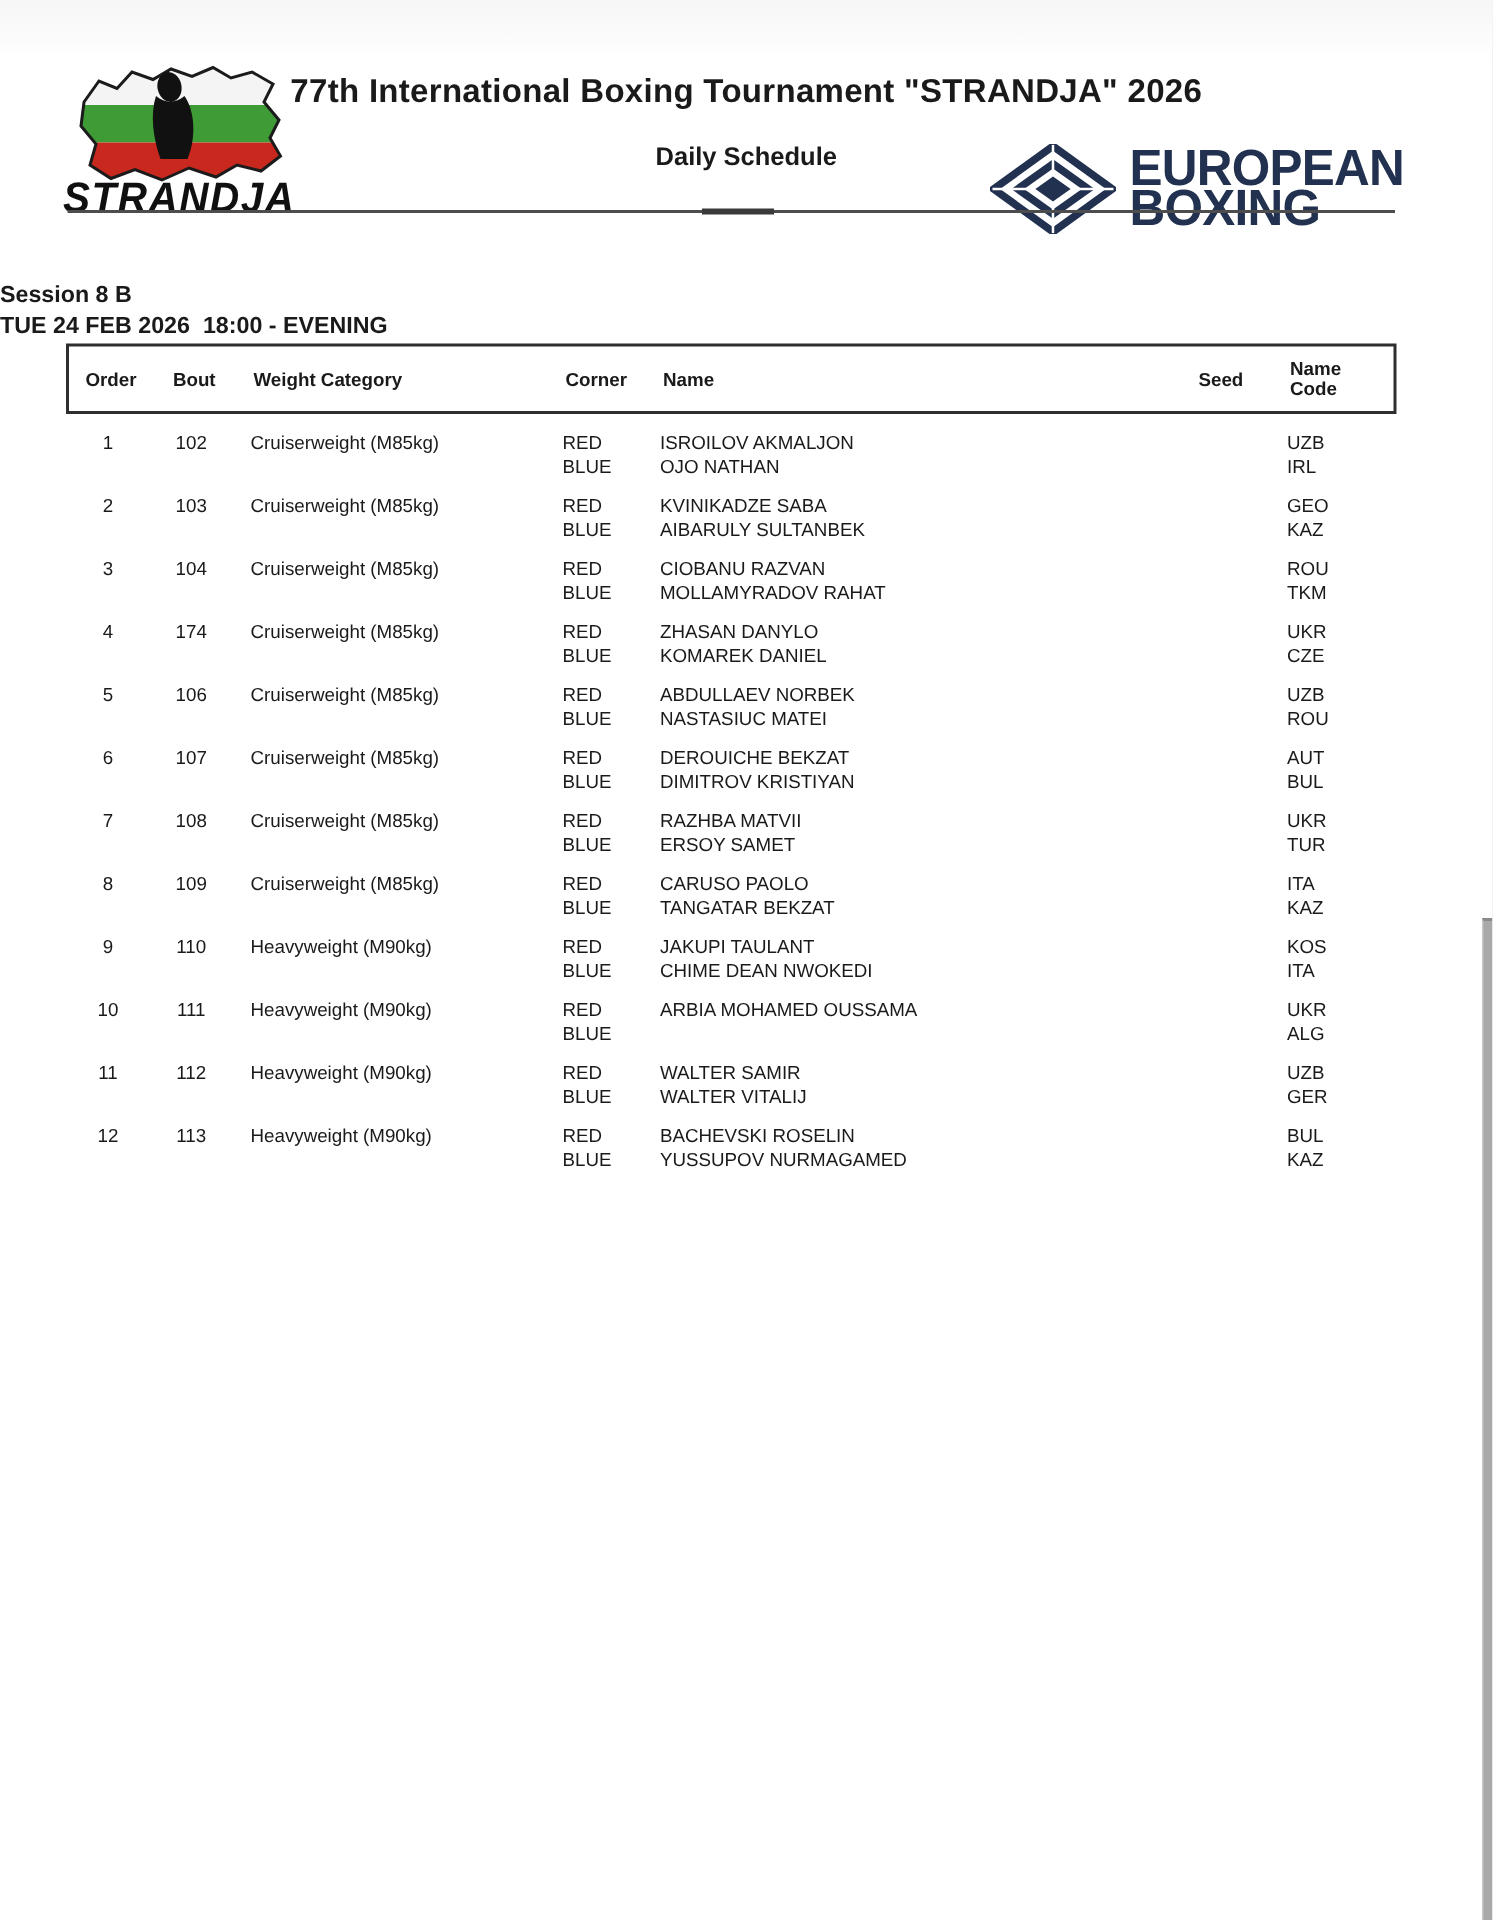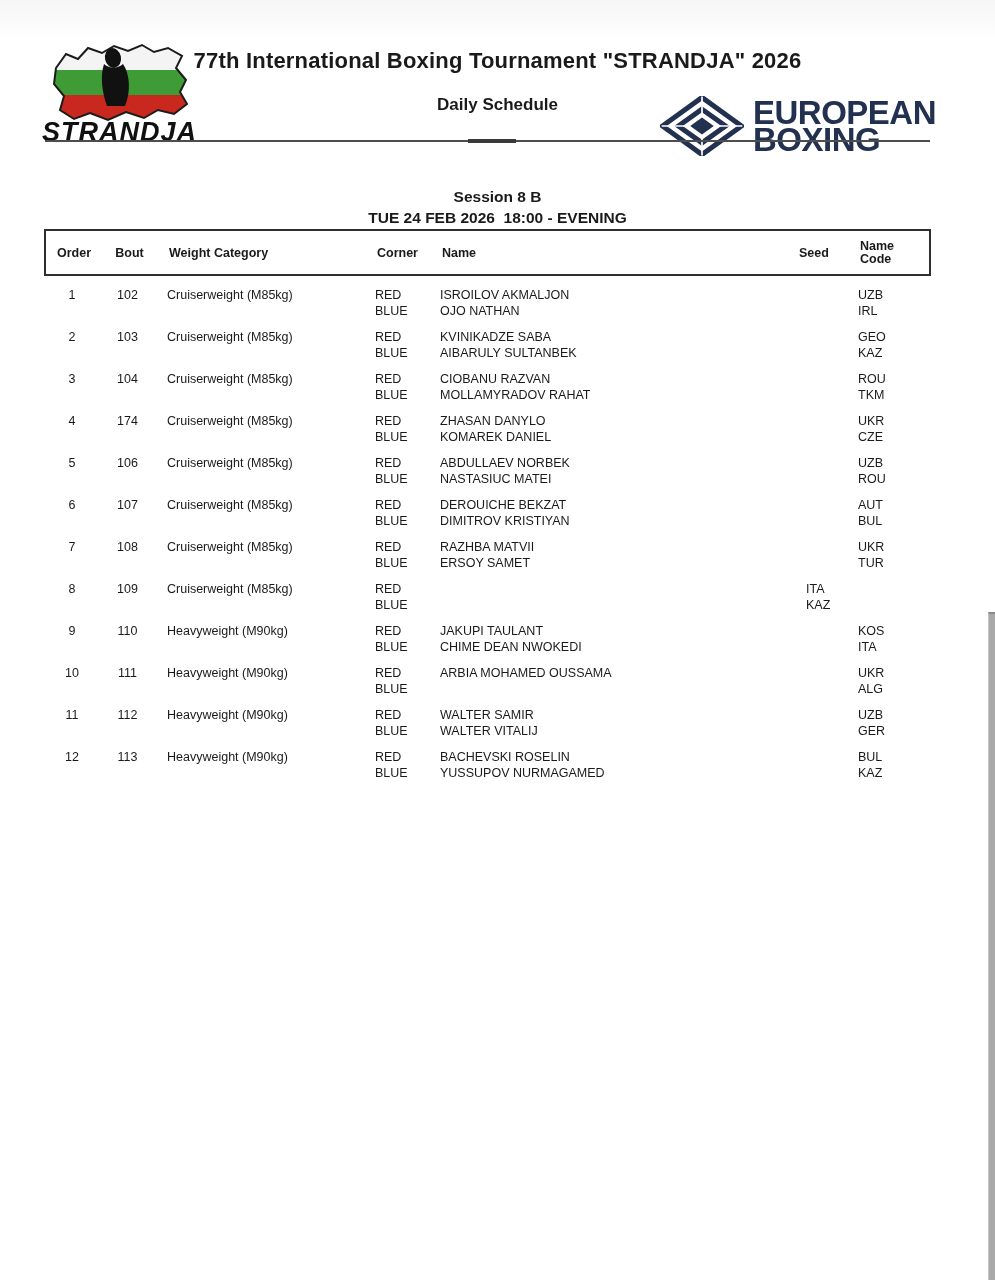--- a/index.html
+++ b/index.html
@@ -39,21 +39,21 @@
     letter-spacing:-0.5px; transform:scaleX(0.97); transform-origin:left center;
     white-space:nowrap;
   }
 
   .header-rule { position:absolute; left:45px; top:140px; width:885px; height:2px; background:#4d4d4d; }
   .header-rule-dark { position:absolute; left:468px; top:139px; width:48px; height:4px; background:#3a3a3a; }
 
   
   .session-block {
     position:absolute; top:186px; left:0; width:100%;
-    text-align:center; font-weight:bold; font-size:15.5px; line-height:21px;
+    font-weight:bold; font-size:15.5px; line-height:21px;
   }
   .session-datetime { white-space:pre; }
 
   
   .schedule { position:absolute; left:44px; top:229px; width:887px; font-size:12.5px; }
   .grid-row {
     display:grid;
     grid-template-columns:56px 55px 205px 70px 360px 52px 89px;
     box-sizing:border-box;
   }
@@ -275,20 +275,24 @@
           </div>
         </div>
         <div class="grid-row bout-row">
           <div class="c-order">8</div>
           <div class="c-bout">109</div>
           <div class="c-weight">Cruiserweight (M85kg)</div>
           <div class="c-corner">
             <div class="">RED</div>
             <div class="">BLUE</div>
           </div>
+          <div class="c-name">
+            <div class="">CARUSO PAOLO</div>
+            <div class="">TANGATAR BEKZAT</div>
+          </div>
           <div class="c-seed"></div>
           <div class="c-team">
             <div class="">ITA</div>
             <div class="">KAZ</div>
           </div>
         </div>
         <div class="grid-row bout-row">
           <div class="c-order">9</div>
           <div class="c-bout">110</div>
           <div class="c-weight">Heavyweight (M90kg)</div>

